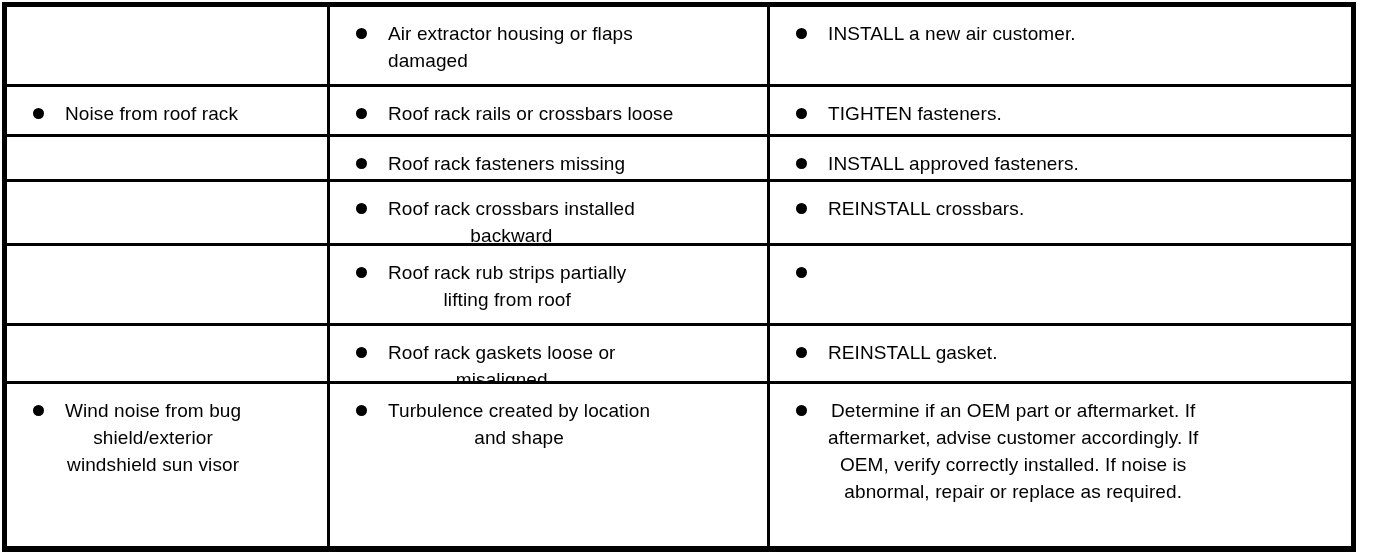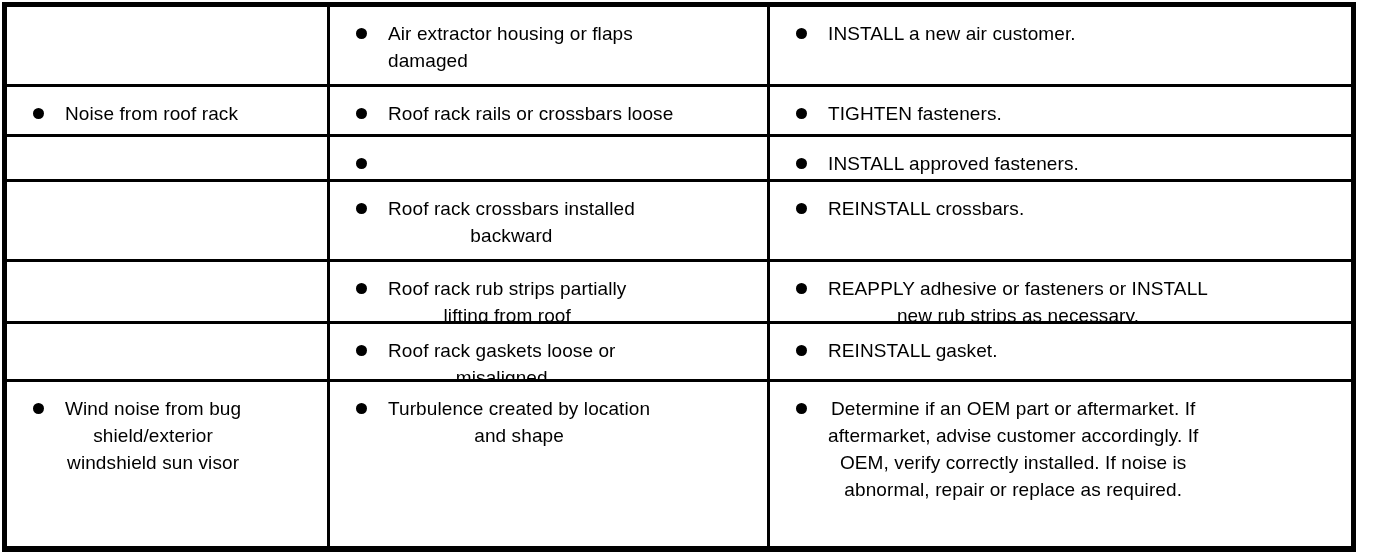--- a/index.html
+++ b/index.html
@@ -87,51 +87,50 @@
     <div class="cell c3">
       <span class="bullet"></span>
       <span class="txt">TIGHTEN fasteners.</span>
     </div>
   </div>
 
   <div class="row" style="height:45px">
     <div class="cell c1"></div>
     <div class="cell c2">
       <span class="bullet"></span>
+      <span class="txt">Roof rack fasteners missing</span>
     </div>
     <div class="cell c3">
       <span class="bullet"></span>
       <span class="txt">INSTALL approved fasteners.</span>
     </div>
   </div>
 
-  <div class="row" style="height:80px">
+  <div class="row" style="height:64px">
     <div class="cell c1"></div>
     <div class="cell c2">
       <span class="bullet"></span>
       <span class="txt">Roof rack crossbars installed
 backward</span>
     </div>
     <div class="cell c3">
       <span class="bullet"></span>
       <span class="txt">REINSTALL crossbars.</span>
     </div>
   </div>
 
-  <div class="row" style="height:62px">
+  <div class="row" style="height:80px">
     <div class="cell c1"></div>
     <div class="cell c2">
       <span class="bullet"></span>
       <span class="txt">Roof rack rub strips partially
 lifting from roof</span>
     </div>
     <div class="cell c3">
       <span class="bullet"></span>
-      <span class="txt">REAPPLY adhesive or fasteners or INSTALL
-new rub strips as necessary.</span>
     </div>
   </div>
 
   <div class="row" style="height:58px">
     <div class="cell c1"></div>
     <div class="cell c2">
       <span class="bullet"></span>
       <span class="txt">Roof rack gaskets loose or
 misaligned</span>
     </div>

